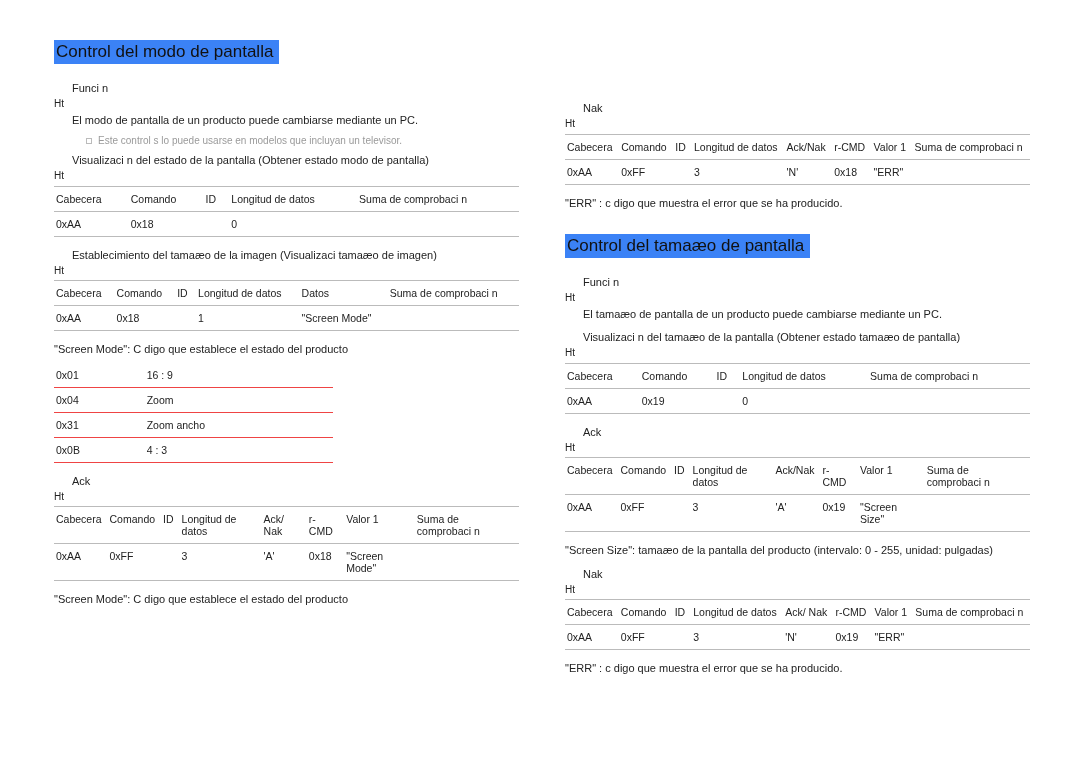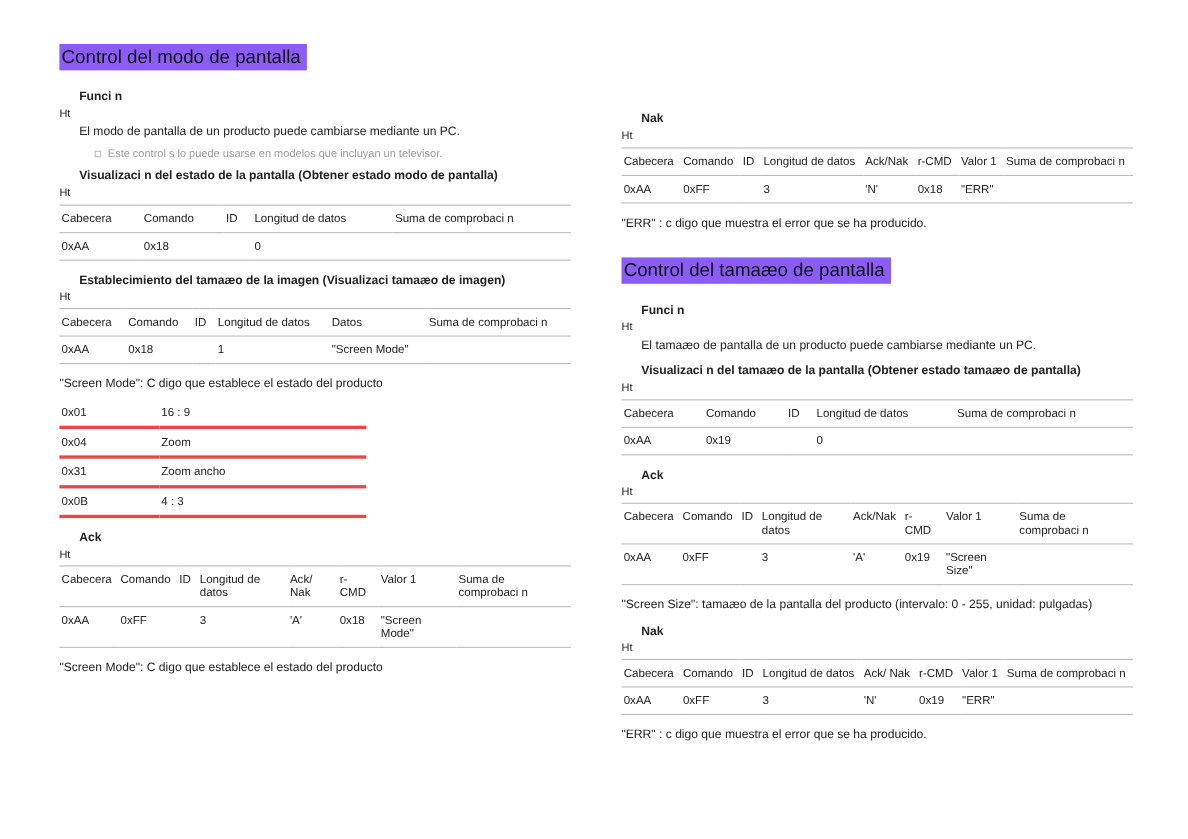--- a/index.html
+++ b/index.html
@@ -19,21 +19,21 @@
   }
   .col {
     flex: 1 1 0;
     min-width: 0;
   }
   h2.section-title {
     margin: 60px 0 10px 0;
     font-size: 17px;
     font-weight: 400;
     display: inline-block;
-    background: #8b5cf6;
+    background: #3b82f6;
     padding: 2px 6px 2px 2px;
     color: #111;
   }
   h2.section-title.tight-top {
     margin-top: 0;
   }
   .bullet-line {
     display: flex;
     align-items: flex-start;
     font-size: 11px;
@@ -41,21 +41,21 @@
     margin-top: 6px;
   }
   .bullet-icon {
     width: 18px;
     flex: 0 0 18px;
     color: #222;
     font-size: 10px;
     margin-top: 16px;
   }
   .bullet-label {
-    font-weight: 700;
+    font-weight: 400;
   }
   .indent-paras {
     margin-left: 18px;
     font-size: 11px;
     line-height: 1.6;
   }
   .indent-paras .vw { color: #b84a34; }
   .note {
     margin: 6px 0 6px 32px;
     font-size: 10px;
@@ -92,21 +92,21 @@
     border-top: 1px solid #bbb;
     color: #222;
   }
   table.codes {
     width: 60%;
     border-collapse: collapse;
     font-size: 10.5px;
     margin: 2px 0 10px 0;
   }
   table.codes td {
-    border-bottom: 3px solid #ef4444;
+    border-bottom: 1px solid #ef4444;
     padding: 6px 6px 6px 2px;
   }
 </style>
 </head>
 <body>
 
 <div class="page">
 
   <div class="col">
 

